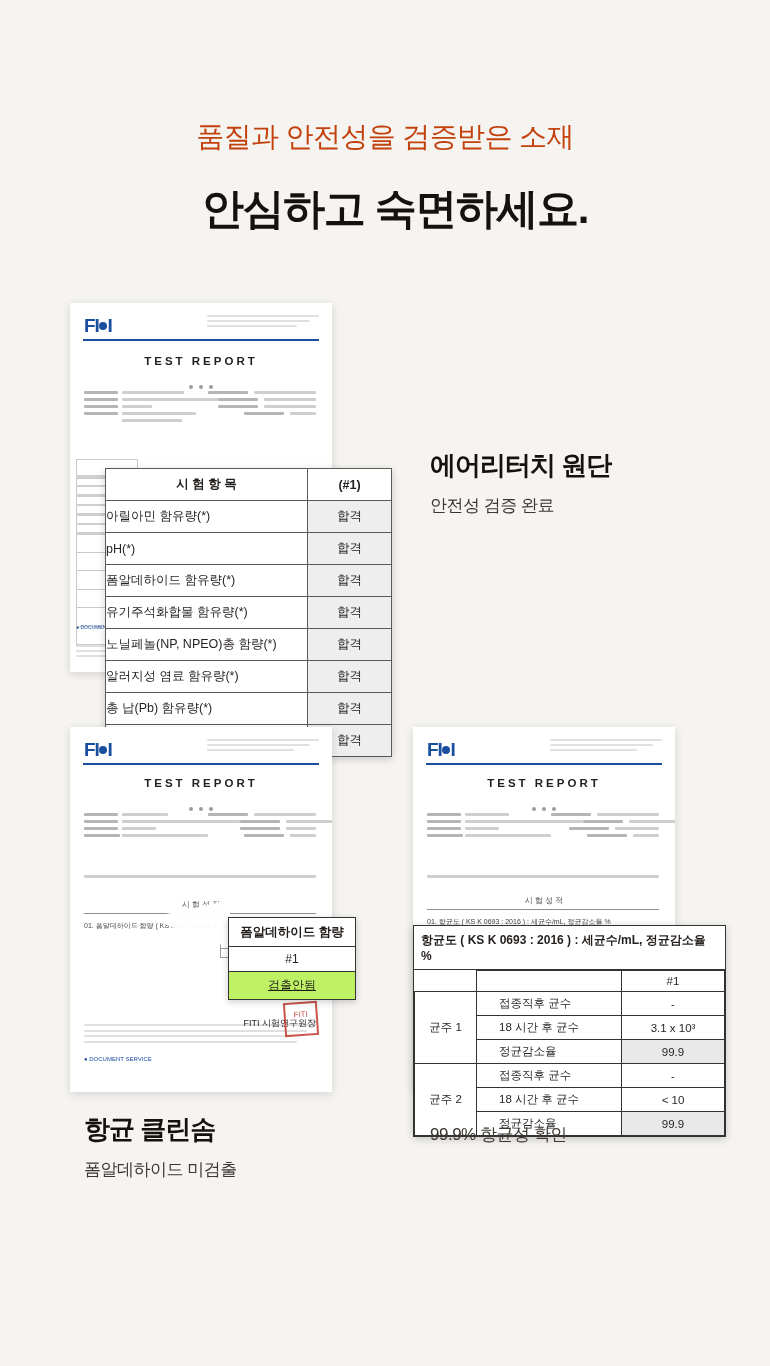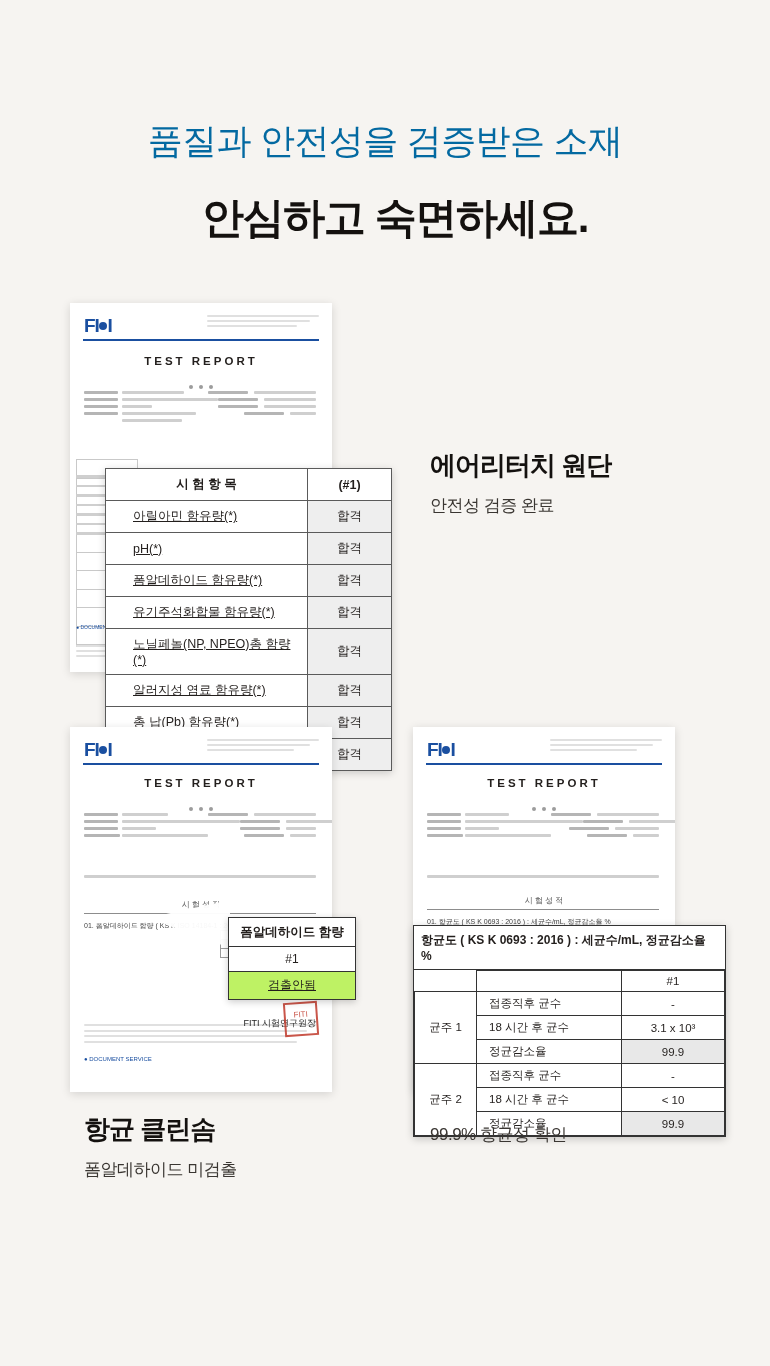--- a/index.html
+++ b/index.html
@@ -12,23 +12,23 @@
     position: relative;
     overflow: hidden;
   }
 
   
   .headline-wrap {
     text-align: center;
     padding-top: 118px;
   }
   .headline-sub {
-    font-size: 35px;
+    font-size: 28px;
     font-weight: 400;
-    color: #0369a1;
+    color: #c2410c;
     letter-spacing: -0.6px;
   }
   .headline-main {
     font-size: 42px;
     font-weight: 700;
     color: #14110f;
     letter-spacing: -1.4px;
     margin-top: 25px;
     margin-left: 20px;
   }
@@ -103,21 +103,21 @@
   }
 
   
   #c1-table {
     position: absolute; left: 105px; top: 468px; width: 287px;
     background: #fff; box-shadow: 0 2px 8px rgba(0,0,0,0.18);
     font-size: 12.5px;
   }
   #c1-table table { width: 100%; }
   #c1-table td { padding: 7px 6px; }
-  #c1-table .nm { padding-left: 27px; text-decoration: underline; }
+  #c1-table .nm { padding-left: 0; }
   #c1-table .rs { width: 84px; text-align: center; background: #eeeeee; }
   #c1-table thead td { text-align: center; font-weight: 700; padding: 7px 4px; }
 
   
   .cap-title { font-size: 26px; font-weight: 700; letter-spacing: -1px; color: #14110f; }
   .cap-sub { font-size: 17px; color: #3a3632; margin-top: 11px; letter-spacing: -0.5px; }
 
   #cap1 { position: absolute; left: 430px; top: 448px; }
   #cap2 { position: absolute; left: 84px; top: 1112px; }
   #cap3 { position: absolute; left: 430px; top: 1112px; }
@@ -199,21 +199,21 @@
   #c3-table {
     position: absolute; left: 413px; top: 925px; width: 313px;
     background: #fff; border: 1px solid #333;
     box-shadow: 0 2px 8px rgba(0,0,0,0.2);
     font-size: 11.5px;
   }
   #c3-table .t3-head { padding: 6px 7px; font-weight: 700; font-size: 12px; border-bottom: 1px solid #333; }
   #c3-table table { width: 100%; }
   #c3-table td { border: 1px solid #333; padding: 4px 3px; text-align: center; }
   #c3-table td.strain { width: 62px; }
-  #c3-table td.metric { text-align: left; padding-left: 12px; width: 145px; }
+  #c3-table td.metric { text-align: left; padding-left: 22px; width: 145px; }
   #c3-table td.grey { background: #e8e8e8; }
   #c3-table td.blank-tl { border-left: none; border-top: none; }
 </style>
 </head>
 <body>
 
 <div class="headline-wrap">
   <div class="headline-sub">품질과 안전성을 검증받은 소재</div>
   <div class="headline-main">안심하고 숙면하세요.</div>
 </div>

